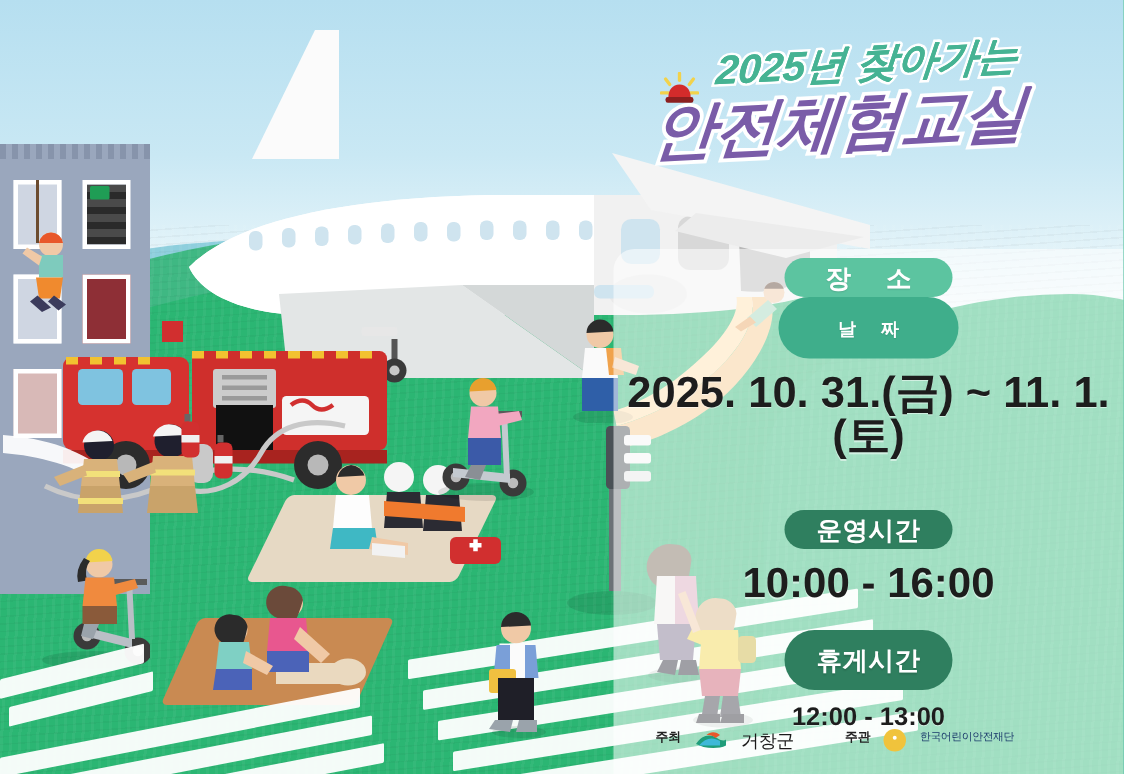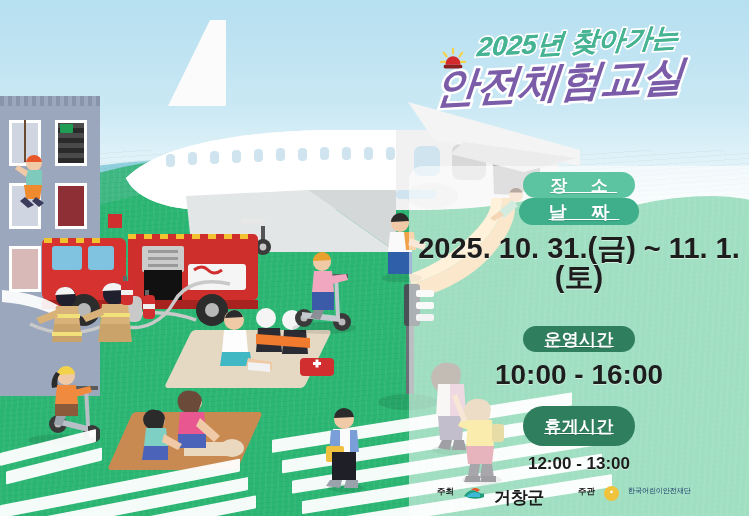--- a/index.html
+++ b/index.html
@@ -49,24 +49,23 @@
   .info-stack{
     position:absolute;left:409px;top:166px;width:340px;height:350px;
     display:flex;flex-direction:column;align-items:center;gap:0;
     padding-top:6px;box-sizing:border-box;
   }
   .badge{
     color:#fff;font-weight:bold;border-radius:999px;
     display:flex;align-items:center;justify-content:center;
     letter-spacing:.02em;line-height:1;
     text-shadow:0 1px 1px rgba(0,0,0,.12);
-    text-decoration:underline;
   }
   .badge.b-place{background:#5cc4a0;width:112px;height:26px;font-size:17px;letter-spacing:.55em;text-indent:.55em;}
-  .badge.b-date{background:#3fae8b;width:120px;height:27px;font-size:18px;letter-spacing:.55em;text-indent:.55em;}
+  .badge.b-date{background:#3fae8b;width:120px;height:41px;font-size:12px;letter-spacing:.55em;text-indent:.55em;}
   .badge.b-hours{background:#2f7f5f;width:112px;height:26px;font-size:17px;margin-top:17px;}
   .badge.b-break{background:#2f7f5f;width:112px;height:40px;font-size:17px;}
   .info-val{
     color:#1d1d1d;font-weight:bold;text-align:center;line-height:1;
     text-shadow:0 1px 0 rgba(255,255,255,.5);
   }
   .v-place{font-size:21px;margin:9px 0 14px;}
   .v-date{font-size:29px;margin:9px 0 17px;text-align:center;}
   .v-hours{font-size:28px;margin:9px 0 17px;}
   .v-break{font-size:17px;margin:9px 0 0;}
@@ -122,21 +121,21 @@
     transform:skewY(-9deg);}
   .cw-stripe{position:absolute;height:13px;background:#ffffff;border-radius:1px;opacity:.95;}
   .crosswalk2{position:absolute;left:0px;top:470px;width:300px;height:60px;transform:skewY(-11deg);}
 
   
   .footer{
     position:absolute;left:437px;top:486px;width:280px;height:24px;
     display:flex;gap:9px;
   }
   .f-label{font-size:8.5px;font-weight:bold;color:#222;}
-  .f-name{font-size:17px;font-weight:bold;color:#1a1a1a;letter-spacing:-.02em;}
+  .f-name{font-size:12px;font-weight:normal;color:#1a1a1a;letter-spacing:-.02em;}
   .f-name-sm{font-size:7.2px;font-weight:normal;color:#1a3a6b;letter-spacing:-.03em;}
   .logo-geochang{width:22px;height:14px;position:relative;}
   .logo-kcsf{width:15px;height:15px;border-radius:50%;background:#f0c33c;
     display:flex;align-items:center;justify-content:center;}
 </style>
 </head>
 <body>
 
 <div id="poster">
 

